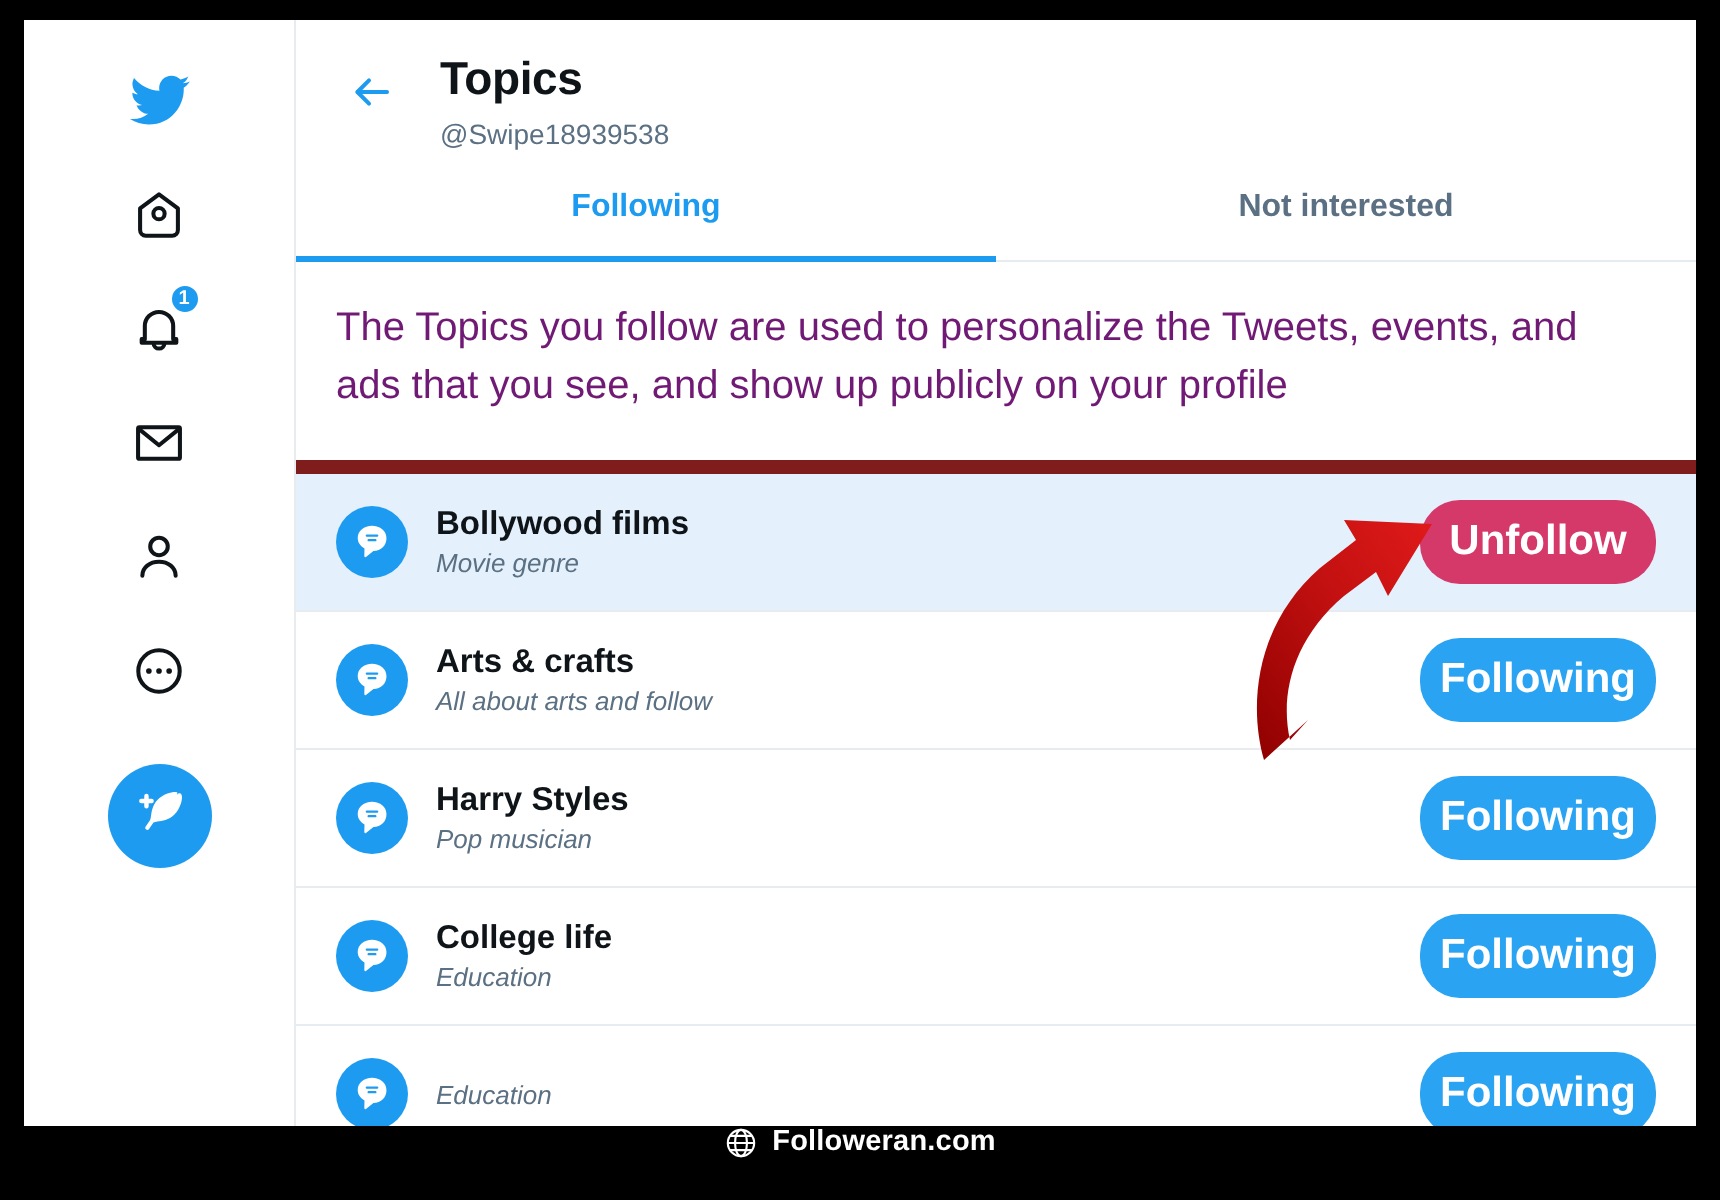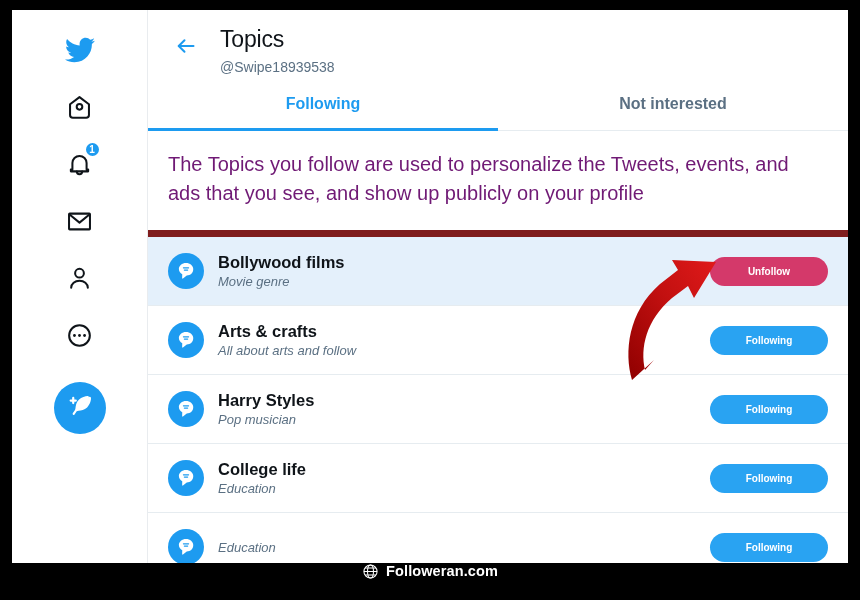--- a/index.html
+++ b/index.html
@@ -91,21 +91,21 @@
     display: flex; align-items: center; justify-content: center;
     margin-right: 16px;
     margin-top: 4px;
     border-radius: 50%;
     cursor: pointer;
     flex: 0 0 auto;
   }
   #header-text { display: flex; flex-direction: column; }
   #page-title {
     font-size: 23px;
-    font-weight: normal;
+    font-weight: bold;
     color: #0f1419;
     letter-spacing: -0.2px;
     line-height: 1.15;
   }
   #page-handle {
     font-size: 14px;
     color: #5b7083;
     margin-top: 7px;
     line-height: 1.2;
   }
@@ -187,21 +187,21 @@
     font-size: 13px;
     color: #5b7083;
     margin-top: 2px;
     line-height: 1.25;
     font-style: italic;
   }
   .topic-action {
     flex: 0 0 auto;
     border: none;
     border-radius: 20px;
-    font-size: 10px;
+    font-size: 21px;
     font-weight: bold;
     color: #ffffff;
     padding: 9px 0;
     width: 118px;
     text-align: center;
     cursor: pointer;
     font-family: "Liberation Sans", sans-serif;
   }
   .topic-action.unfollow { background: #d4396a; }
   .topic-action.following { background: #29a3f2; }

